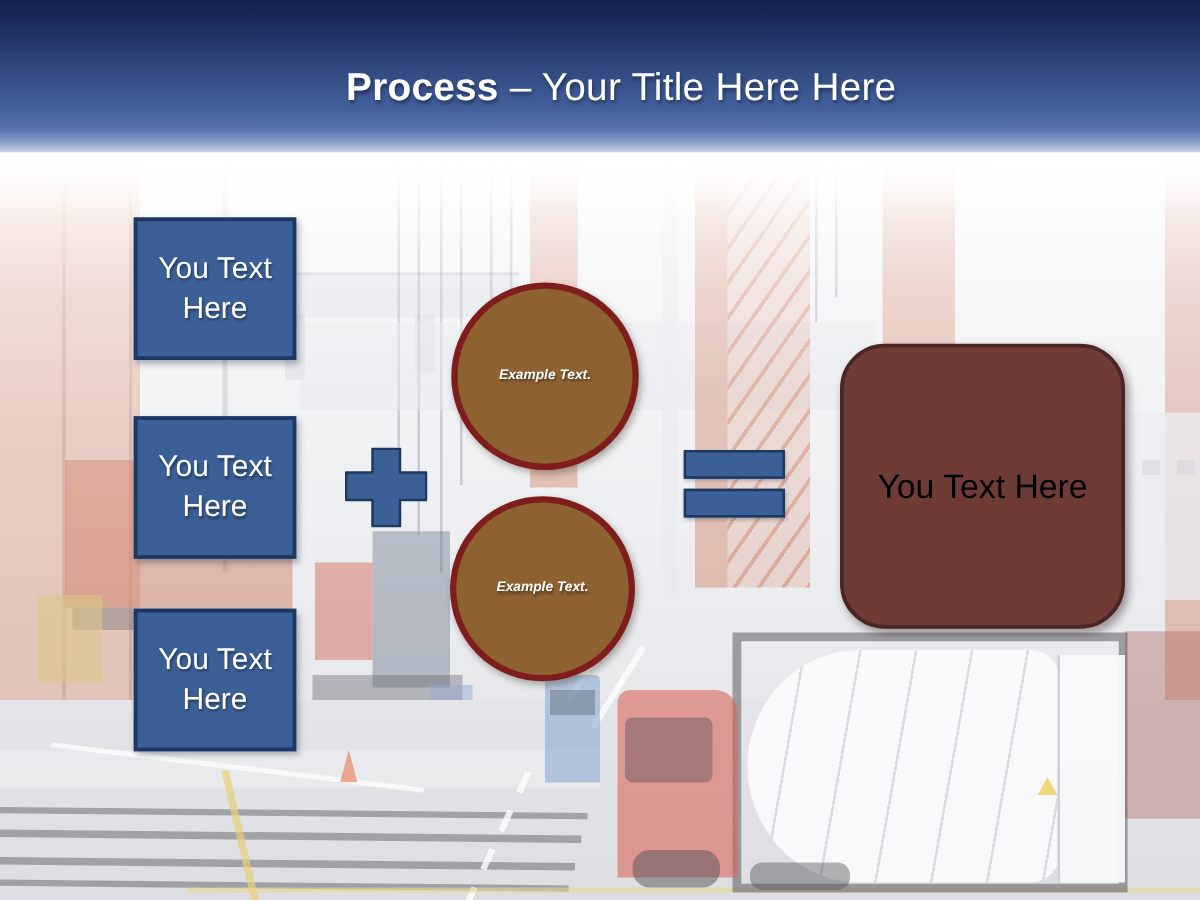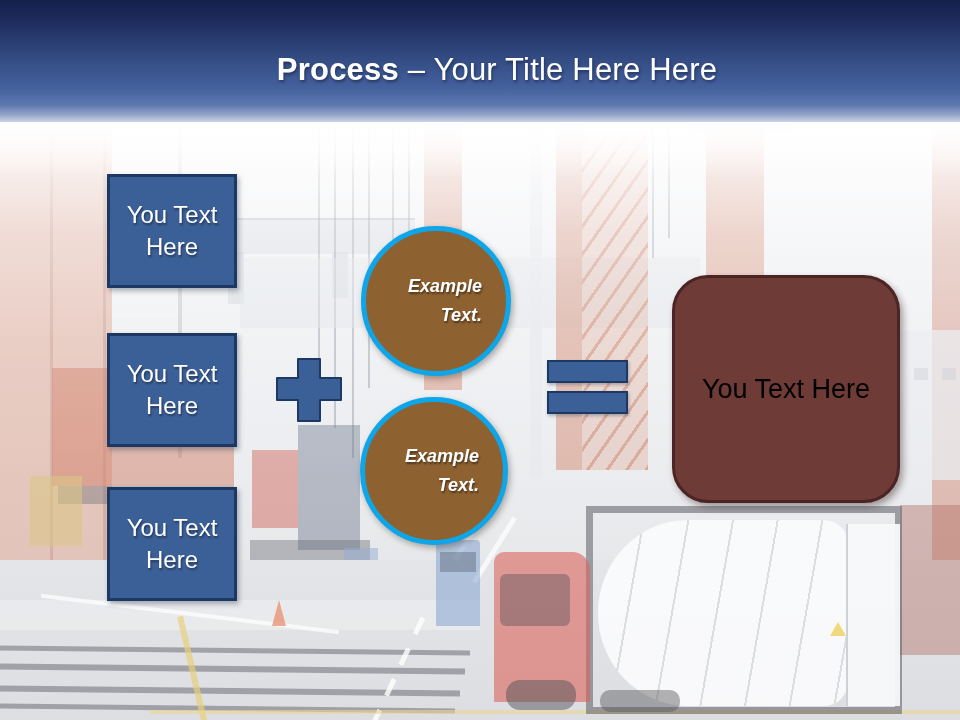--- a/index.html
+++ b/index.html
@@ -74,22 +74,22 @@
   .red-machinery{left:900px;top:395px;width:60px;height:150px;background:rgba(150,60,48,.4);}
   .fog{left:0;top:0;width:960px;height:610px;z-index:3;
     background:linear-gradient(180deg,rgba(255,255,255,.96) 0%,rgba(255,255,255,.82) 7%,rgba(255,255,255,.5) 20%,rgba(255,255,255,.3) 38%,rgba(255,255,255,.22) 60%,rgba(255,255,255,.2) 100%);}
 
   
   .shape{position:absolute;z-index:10;display:flex;align-items:center;justify-content:center;text-align:center;box-sizing:border-box;}
   .input-box{left:107px;width:130px;height:114px;background:#3b5f97;border:3px solid #1e3864;
     box-shadow:2px 3px 5px rgba(30,40,60,.35);color:#fff;font-size:24px;line-height:1.35;
     text-shadow:1px 2px 2px rgba(0,0,0,.4);padding:0 10px;}
   .box1{top:174px;} .box2{top:333px;} .box3{top:487px;}
-  .circle{width:150px;height:150px;border-radius:50%;background:#8e6130;border:5px solid #0ea5e9;
-    color:#fff;font-size:18px;font-weight:700;font-style:italic;line-height:1.6;
+  .circle{width:150px;height:150px;border-radius:50%;background:#8e6130;border:5px solid #7f1d1d;
+    color:#fff;font-size:11px;font-weight:700;font-style:italic;line-height:1.6;
     text-shadow:1px 2px 2px rgba(0,0,0,.45);box-shadow:2px 3px 6px rgba(40,30,15,.35);padding:0 24px;text-align:right;}
   .circle1{left:361px;top:226px;}
   .circle2{left:360px;top:397px;width:148px;height:148px;}
   .plus-wrap{left:276px;top:358px;width:66px;height:64px;}
   .equals{left:547px;top:360px;width:81px;height:54px;display:block;}
   .equals .bar{width:81px;height:23px;background:#3b5f97;border:2px solid #1e3864;box-sizing:border-box;
     box-shadow:1px 2px 3px rgba(30,40,60,.3);}
   .equals .bar + .bar{margin-top:8px;}
   .result-box{left:672px;top:275px;width:228px;height:228px;background:#6e3b37;border:3px solid #4b2523;
     border-radius:36px;box-shadow:3px 4px 7px rgba(40,20,20,.4);color:#000;font-size:27px;padding:0 6px;}

